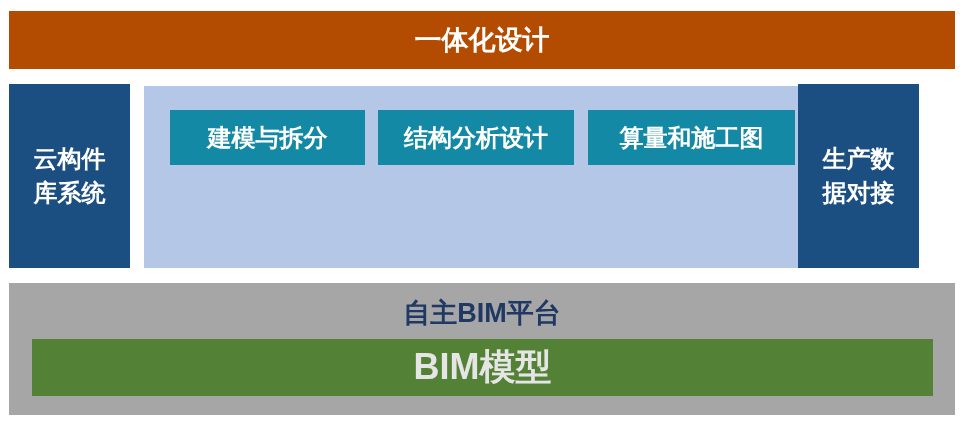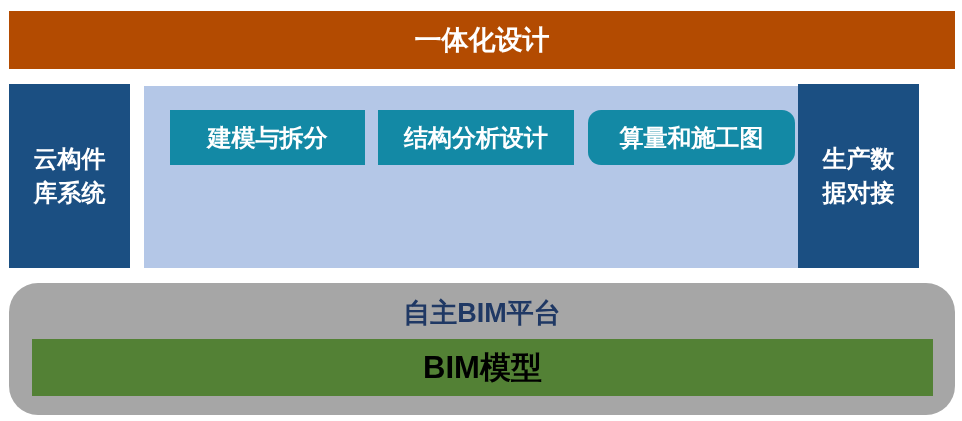--- a/index.html
+++ b/index.html
@@ -34,37 +34,36 @@
   .center-container {
     left: 144px; top: 86px; width: 675px; height: 182px;
     background: #B4C7E7;
   }
   .module {
     top: 24px; height: 55px;
     background: #1389A5; color: #ffffff; font-size: 24px;
   }
   .module-1 { left: 26px;  width: 195px; }
   .module-2 { left: 234px; width: 196px; }
-  .module-3 { left: 444px; width: 207px; border-radius: 13px; }
+  .module-3 { left: 444px; width: 207px; }
   .collab-bar {
     left: 26px; top: 104px; width: 625px; height: 57px;
     background: #1A7B71; color: #ffffff; font-size: 24px;
   }
   .bottom-panel {
     left: 9px; top: 283px; width: 946px; height: 132px;
     background: #A6A6A6;
-    border-radius: 29px;
   }
   .platform-title {
     left: 0; top: 8px; width: 946px; height: 44px;
     color: #1F3864; font-size: 27px;
   }
   .model-bar {
     left: 23px; top: 56px; width: 901px; height: 57px;
-    background: #538135; color: #000000; font-size: 31px;
+    background: #538135; color: #e5e5e5; font-size: 36px;
   }
 </style>
 </head>
 <body>
 
 <div class="abs center-text top-bar">一体化设计</div>
 
 <div class="abs center-text side-panel left-panel">云构件
 库系统</div>
 

